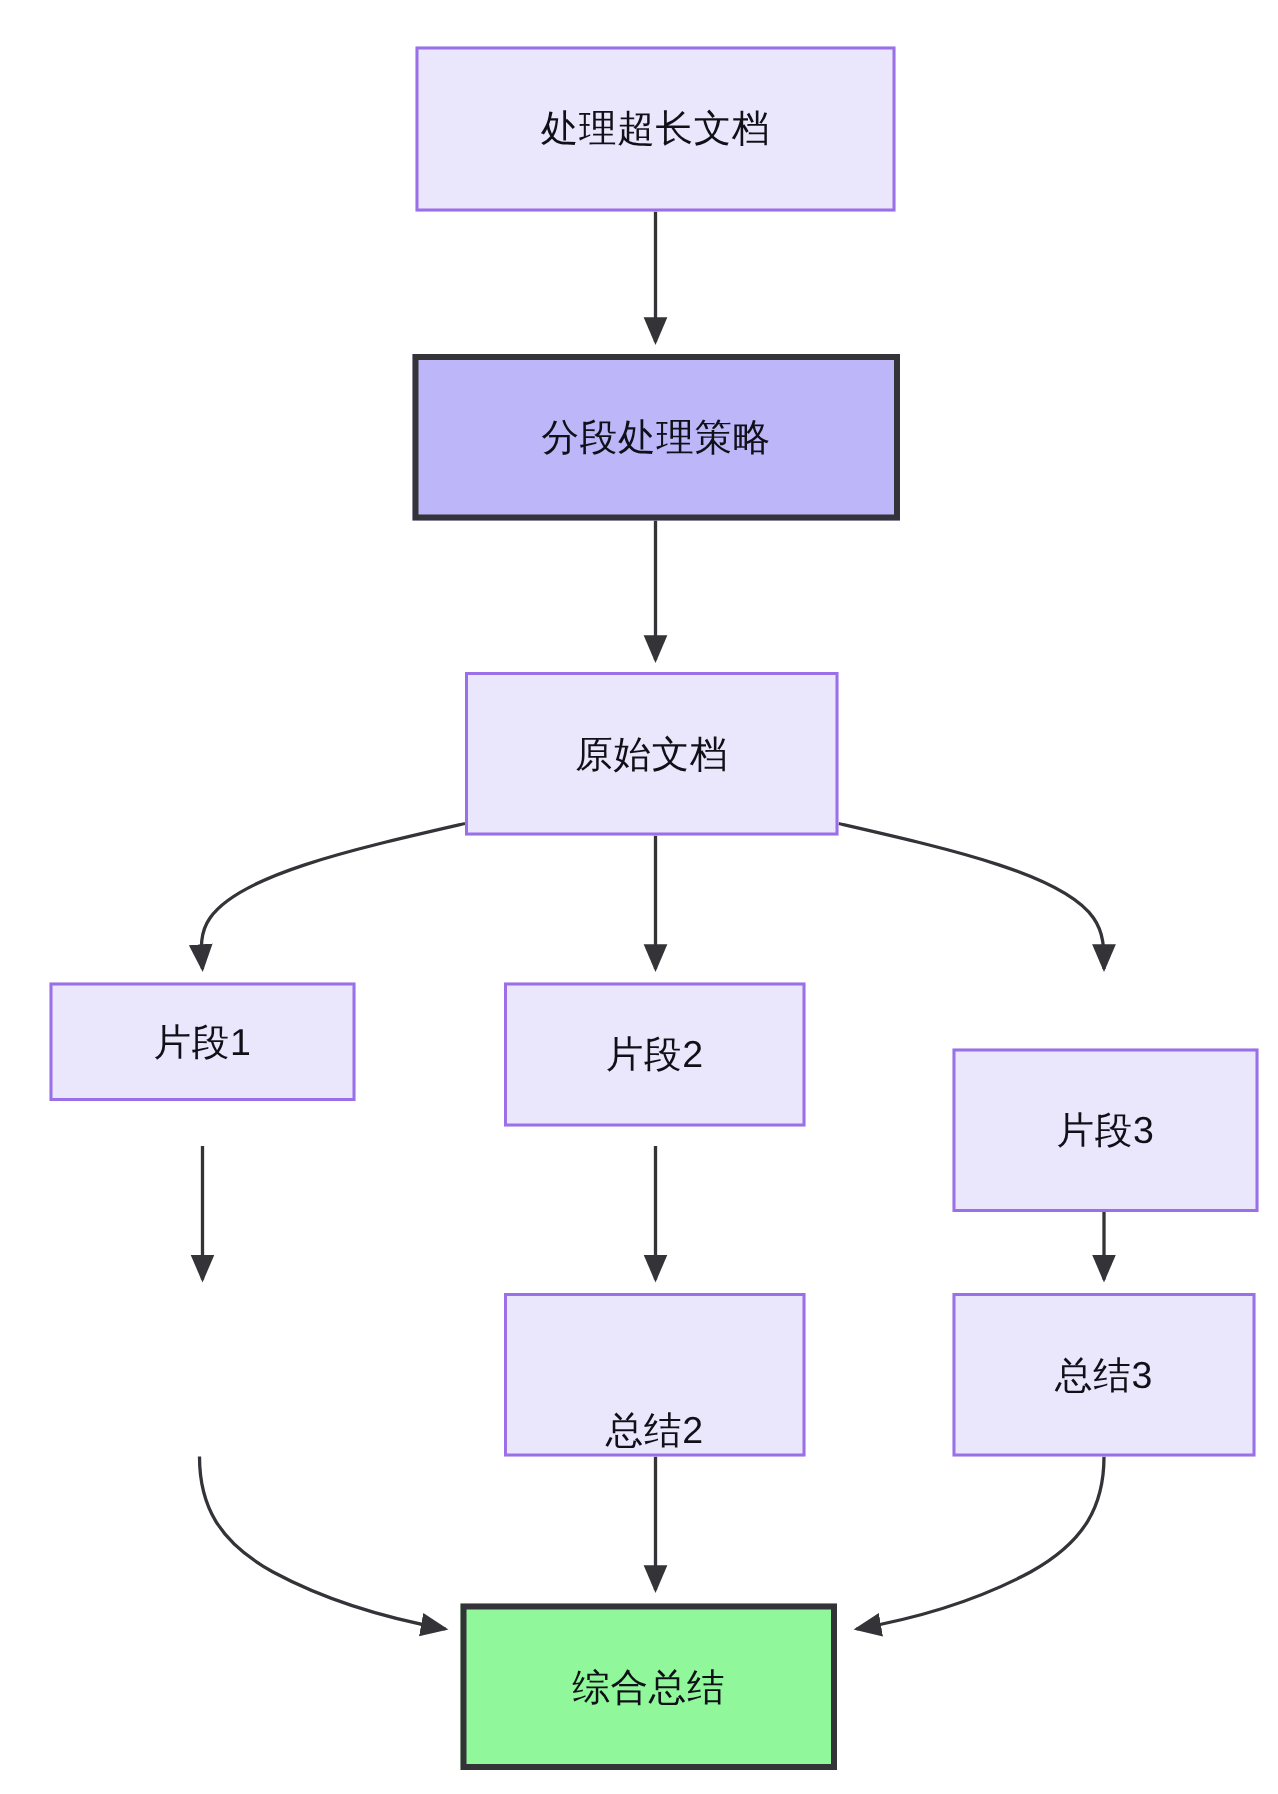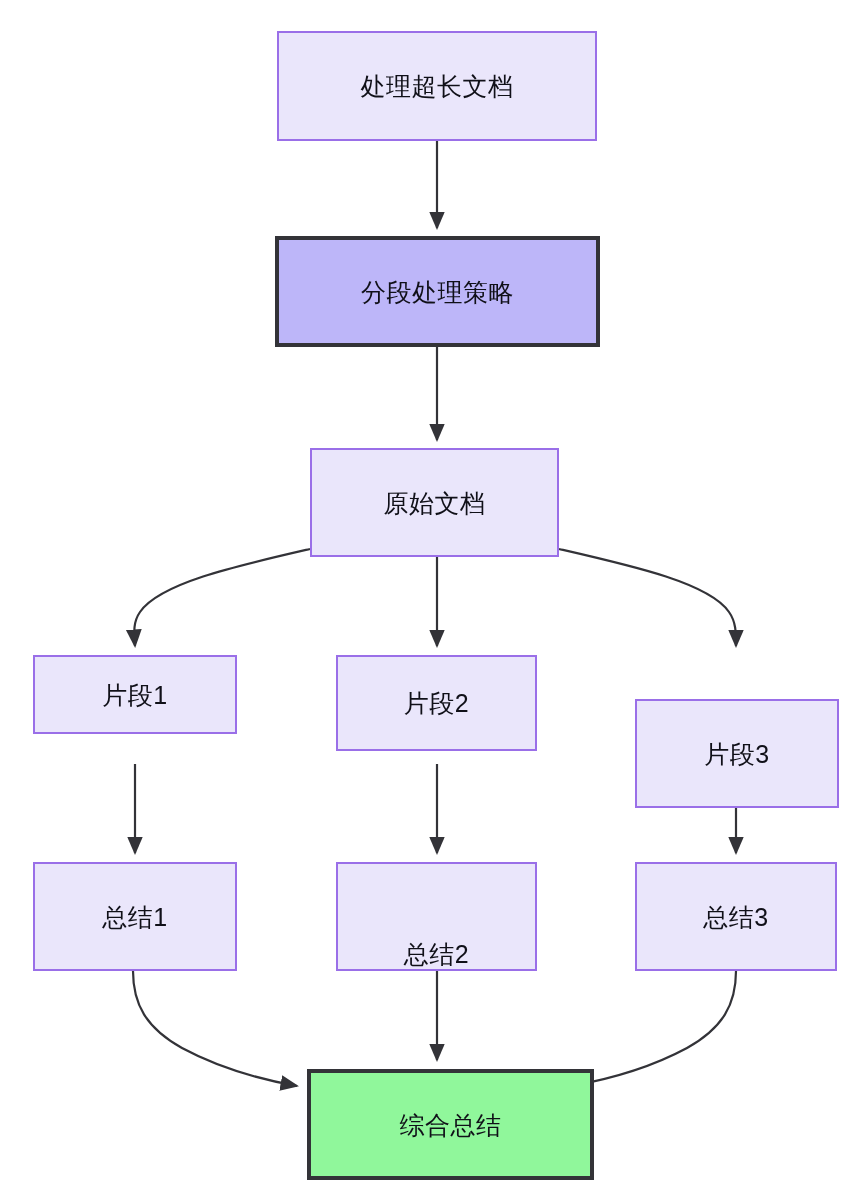--- a/index.html
+++ b/index.html
@@ -61,21 +61,21 @@
   }
   #n-process-long-doc { left: 277px; top: 31px;  width: 320px; height: 110px; }
   #n-chunk-strategy   { left: 275px; top: 236px; width: 325px; height: 111px; }
   #n-source-doc       { left: 310px; top: 448px; width: 249px; height: 109px; }
   #n-fragment-1       { left: 33px;  top: 655px; width: 204px; height: 79px; }
   #n-fragment-2       { left: 336px; top: 655px; width: 201px; height: 96px; }
   #n-fragment-3       { left: 635px; top: 655px; width: 204px; height: 109px; margin-top: 44px; }
   #n-summary-1        { left: 33px;  top: 862px; width: 204px; height: 109px; }
   #n-summary-2        { left: 336px; top: 862px; width: 201px; height: 109px; align-items: flex-end; }
   #n-summary-3        { left: 635px; top: 862px; width: 202px; height: 109px; }
-  #n-final-summary    { left: 307px; top: 1069px; width: 287px; height: 111px; }
+  #n-final-summary    { left: 307px; top: 1069px; width: 251px; height: 111px; }
 </style>
 </head>
 <body>
 
 <div id="diagram">
 
   <svg class="edge-layer" viewBox="0 0 852 1196" width="852" height="1196" xmlns="http://www.w3.org/2000/svg">
     <defs>
       <marker id="arrowhead" markerWidth="9" markerHeight="9" refX="7.5" refY="4" orient="auto" markerUnits="strokeWidth">
         <path d="M0,0.4 L8.4,4 L0,7.6 z" fill="#333338"></path>
@@ -122,23 +122,20 @@
   </div>
 
   <div class="node style-default" id="n-fragment-2">
     <span class="node-label">片段2</span>
   </div>
 
   <div class="node style-default" id="n-fragment-3">
     <span class="node-label">片段3</span>
   </div>
 
-  <div class="node style-default" id="n-summary-1">
-    <span class="node-label">总结1</span>
-  </div>
 
   <div class="node style-default" id="n-summary-2">
     <span class="node-label">总结2</span>
   </div>
 
   <div class="node style-default" id="n-summary-3">
     <span class="node-label">总结3</span>
   </div>
 
   <div class="node style-success" id="n-final-summary">

